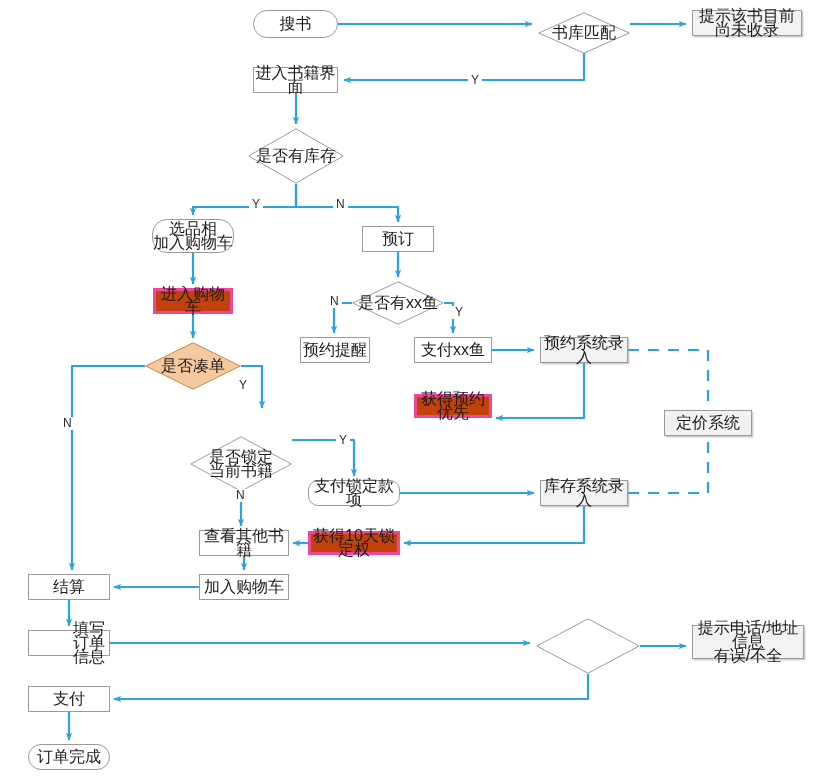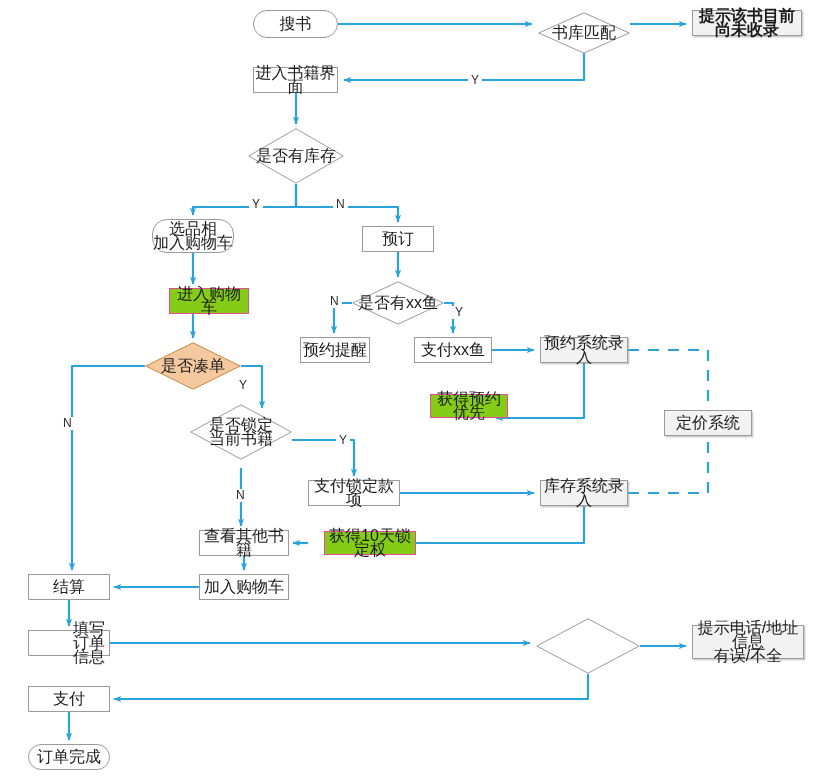--- a/index.html
+++ b/index.html
@@ -8,21 +8,21 @@
   svg.edges{position:absolute;left:0;top:0;width:825px;height:776px;}
 
   .node{position:absolute;box-sizing:border-box;display:flex;align-items:center;
         justify-content:center;text-align:center;font-size:16px;color:#1a1a1a;
         line-height:14px;white-space:pre-line;}
 
   .n-term{border:1px solid #9a9a9a;border-radius:14px;background:#ffffff;}
   .n-proc{border:1px solid #9a9a9a;background:#ffffff;}
   .n-sys{border:1px solid #9a9a9a;background:#f2f2f2;
          box-shadow:1.5px 1.5px 0 rgba(150,150,150,.45);}
-  .n-hl{border:1px solid #ec4899;background:#84cc16;margin-left:16px;}
+  .n-hl{border:3px solid #ec4899;background:#c2410c;}
 
   .n-dia{background:transparent;border:none;}
   .n-dia .dshape{position:absolute;left:0;top:0;width:100%;height:100%;}
   .n-dia .dlabel{position:relative;z-index:2;width:100%;text-align:center;}
 
   .elabel{position:absolute;font-size:12px;color:#2b2b2b;background:#fff;
           padding:0 3px;line-height:13px;}
 </style>
 </head>
 <body>
@@ -68,45 +68,45 @@
       <path d="M628,350 L708,350 L708,410"></path>
       <path d="M628,493 L708,493 L708,436"></path>
     </g>
   </svg>
 
   <div id="nodes">
       <div class="node n-term " style="left: 253px; top: 10px; width: 85px; height: 28px;"><span>搜书</span></div>
       <div class="node n-dia " style="left: 538px; top: 12px; width: 92px; height: 42px;"><svg class="dshape" viewBox="0 0 92 42" preserveAspectRatio="none">
           <path d="M46,0.8 L91.2,21 L46,41.2 L0.8,21 Z" fill="#ffffff" stroke="#9a9a9a" stroke-width="1"></path>
         </svg><div class="dlabel">书库匹配</div></div>
-      <div class="node n-proc n-sys" style="left: 692px; top: 10px; width: 110px; height: 26px; font-weight: bold;"><span>提示该书目前尚未收录</span></div>
+      <div class="node n-proc n-sys" style="left: 692px; top: 10px; width: 110px; height: 26px;"><span>提示该书目前尚未收录</span></div>
       <div class="node n-proc " style="left: 253px; top: 67px; width: 85px; height: 26px;"><span>进入书籍界面</span></div>
       <div class="node n-dia " style="left: 248px; top: 128px; width: 96px; height: 56px;"><svg class="dshape" viewBox="0 0 96 56" preserveAspectRatio="none">
           <path d="M48,0.8 L95.2,28 L48,55.2 L0.8,28 Z" fill="#ffffff" stroke="#9a9a9a" stroke-width="1"></path>
         </svg><div class="dlabel">是否有库存</div></div>
       <div class="node n-proc " style="left: 152px; top: 219px; width: 82px; height: 34px; border-radius: 15px;"><span>选品相
 加入购物车</span></div>
       <div class="node n-proc " style="left: 362px; top: 226px; width: 72px; height: 26px;"><span>预订</span></div>
       <div class="node n-proc n-hl" style="left: 153px; top: 288px; width: 80px; height: 26px;"><span>进入购物车</span></div>
       <div class="node n-dia " style="left: 352px; top: 281px; width: 92px; height: 44px;"><svg class="dshape" viewBox="0 0 92 44" preserveAspectRatio="none">
           <path d="M46,0.8 L91.2,22 L46,43.2 L0.8,22 Z" fill="#ffffff" stroke="#9a9a9a" stroke-width="1"></path>
         </svg><div class="dlabel">是否有xx鱼</div></div>
       <div class="node n-dia " style="left: 145px; top: 342px; width: 96px; height: 48px; align-items: center;"><svg class="dshape" viewBox="0 0 96 48" preserveAspectRatio="none">
           <path d="M48,0.8 L95.2,24 L48,47.2 L0.8,24 Z" fill="#f5c99f" stroke="#c9883a" stroke-width="1"></path>
         </svg><div class="dlabel">是否凑单</div></div>
       <div class="node n-proc " style="left: 300px; top: 337px; width: 70px; height: 26px;"><span>预约提醒</span></div>
       <div class="node n-proc " style="left: 414px; top: 337px; width: 78px; height: 26px;"><span>支付xx鱼</span></div>
       <div class="node n-proc n-sys" style="left: 540px; top: 337px; width: 88px; height: 26px;"><span>预约系统录入</span></div>
       <div class="node n-proc n-hl" style="left: 414px; top: 394px; width: 78px; height: 24px;"><span>获得预约优先</span></div>
       <div class="node n-proc n-sys" style="left: 664px; top: 410px; width: 88px; height: 26px;"><span>定价系统</span></div>
-      <div class="node n-dia " style="left: 190px; top: 404px; width: 102px; height: 56px; align-items: center;"><svg class="dshape" viewBox="0 0 102 56" preserveAspectRatio="none">
+      <div class="node n-dia " style="left: 190px; top: 436px; width: 102px; height: 56px; align-items: center;"><svg class="dshape" viewBox="0 0 102 56" preserveAspectRatio="none">
           <path d="M51,0.8 L101.2,28 L51,55.2 L0.8,28 Z" fill="#ffffff" stroke="#9a9a9a" stroke-width="1"></path>
         </svg><div class="dlabel">是否锁定
 当前书籍</div></div>
-      <div class="node n-proc " style="left: 308px; top: 480px; width: 92px; height: 26px;"><span>支付锁定款项</span></div>
+      <div class="node n-proc " style="left: 308px; top: 480px; width: 92px; height: 26px; border-radius: 10px;"><span>支付锁定款项</span></div>
       <div class="node n-proc n-sys" style="left: 540px; top: 480px; width: 88px; height: 26px;"><span>库存系统录入</span></div>
       <div class="node n-proc " style="left: 199px; top: 530px; width: 90px; height: 26px;"><span>查看其他书籍</span></div>
       <div class="node n-proc n-hl" style="left: 308px; top: 531px; width: 92px; height: 24px;"><span>获得10天锁定权</span></div>
       <div class="node n-proc " style="left: 199px; top: 574px; width: 90px; height: 26px;"><span>加入购物车</span></div>
       <div class="node n-proc " style="left: 28px; top: 574px; width: 82px; height: 26px;"><span>结算</span></div>
       <div class="node n-proc " style="left: 28px; top: 630px; width: 82px; height: 26px; padding-left: 40px;"><span>填写订单信息</span></div>
       <div class="node n-dia " style="left: 536px; top: 618px; width: 104px; height: 56px;"><svg class="dshape" viewBox="0 0 104 56" preserveAspectRatio="none">
           <path d="M52,0.8 L103.2,28 L52,55.2 L0.8,28 Z" fill="#ffffff" stroke="#9a9a9a" stroke-width="1"></path>
         </svg></div>
       <div class="node n-proc n-sys" style="left: 692px; top: 625px; width: 112px; height: 34px;"><span>提示电话/地址信息

